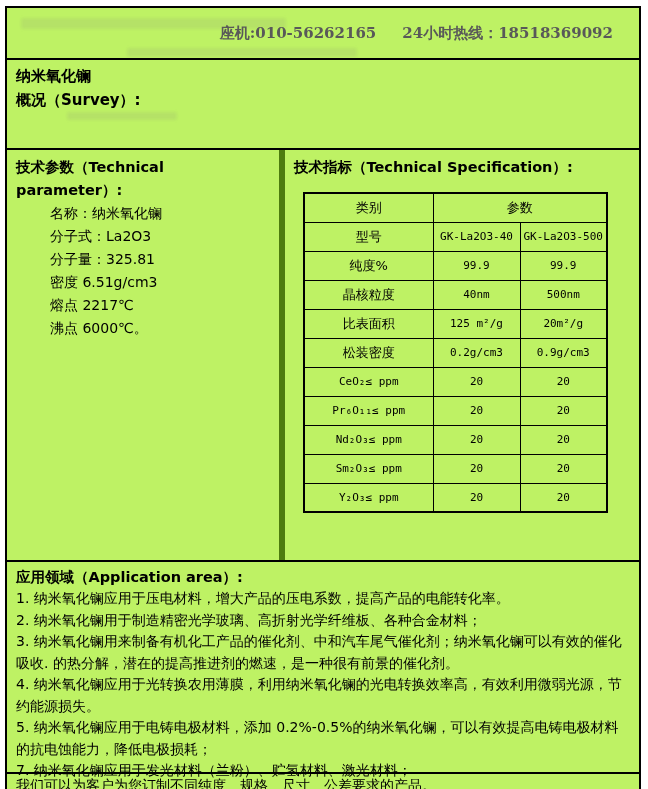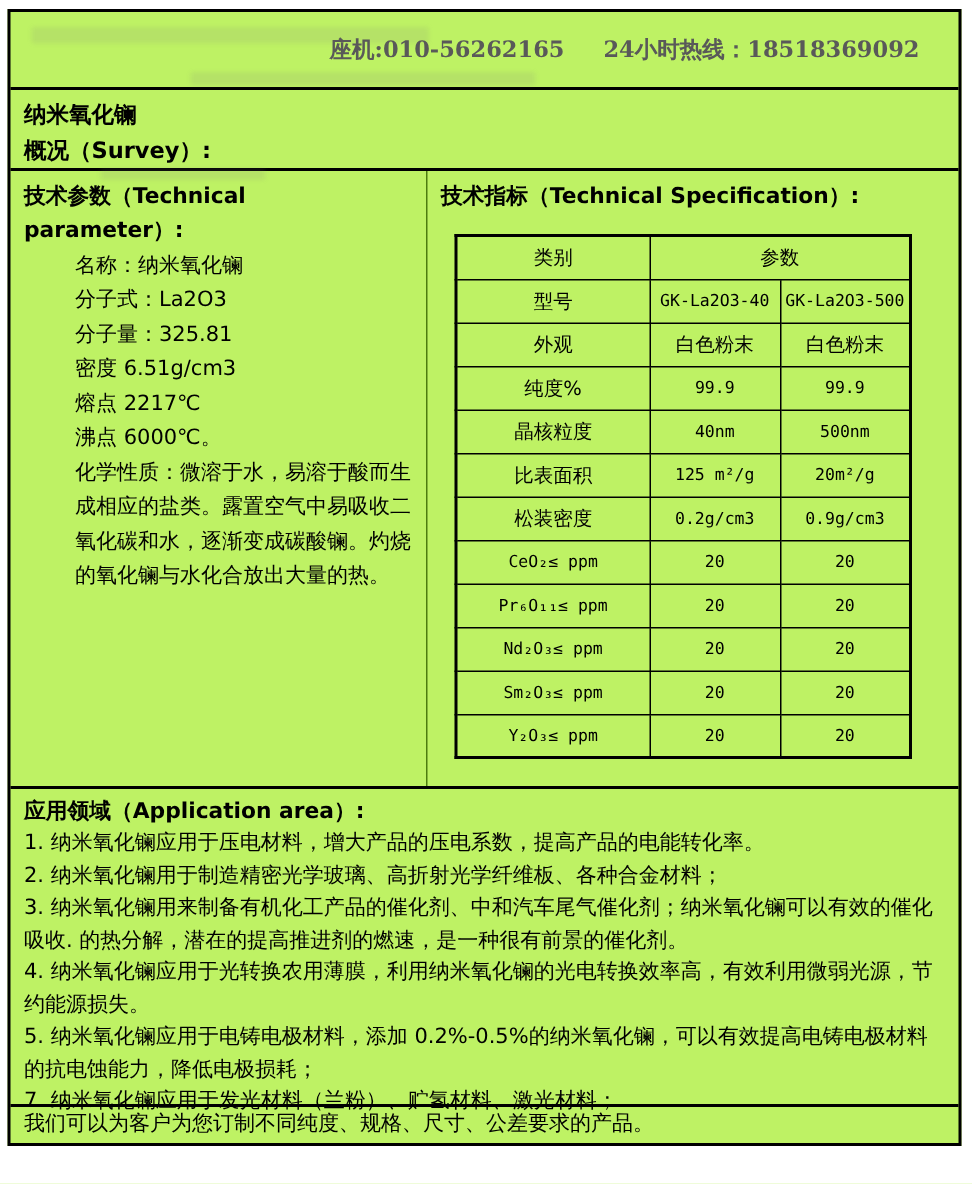--- a/index.html
+++ b/index.html
@@ -40,21 +40,21 @@
     position: absolute;
     background: rgba(120,120,120,0.13);
     filter: blur(1.5px);
     border-radius: 2px;
     pointer-events: none;
   }
 
   
   .title-sec {
     position: relative;
-    height: 54px;
+    height: 90px;
     border-bottom: 2px solid #000000;
     padding: 4px 8px 0 9px;
   }
   .product-title {
     font-size: 15px;
     font-weight: bold;
     line-height: 24px;
   }
   .survey-label {
     font-size: 15px;
@@ -63,21 +63,21 @@
   }
 
   
   .columns {
     display: flex;
     height: 412px;
     border-bottom: 2px solid #000000;
   }
   .left-col {
     width: 278px;
-    border-right: 1px solid #4d7c0f;
+    border-right: 6px solid #4d7c0f;
     padding: 6px 10px 0 9px;
     font-size: 14px;
     line-height: 23px;
   }
   .sec-heading {
     font-size: 14.5px;
     font-weight: bold;
     line-height: 23px;
   }
   .param-line { line-height: 23px; margin-left: 34px; }
@@ -158,40 +158,34 @@
   <div class="columns">
 
     <div class="left-col">
       <div class="sec-heading">技术参数（Technical parameter）:</div>
       <div class="param-line">名称：纳米氧化镧</div>
       <div class="param-line">分子式：La2O3</div>
       <div class="param-line">分子量：325.81</div>
       <div class="param-line">密度 6.51g/cm3</div>
       <div class="param-line">熔点 2217℃</div>
       <div class="param-line">沸点 6000℃。</div>
-      <div class="param-line">化学性质：微溶于水，易溶于酸而生成相应的盐类。露置空气中易吸收二氧化碳和水，逐渐变成碳酸镧。灼烧的氧化镧与水化合放出大量的热。</div>
     </div>
 
     <div class="right-col">
       <div class="sec-heading">技术指标（Technical Specification）:</div>
       <table class="spec">
         <tbody>
           <tr>
             <td class="c1">类别</td>
             <td colspan="2">参数</td>
           </tr>
           <tr>
             <td class="c1">型号</td>
             <td class="c2 mono">GK-La2O3-40</td>
             <td class="c3 mono">GK-La2O3-500</td>
-          </tr>
-          <tr>
-            <td class="c1">外观</td>
-            <td class="c2">白色粉末</td>
-            <td class="c3">白色粉末</td>
           </tr>
           <tr>
             <td class="c1">纯度%</td>
             <td class="c2 mono">99.9</td>
             <td class="c3 mono">99.9</td>
           </tr>
           <tr>
             <td class="c1">晶核粒度</td>
             <td class="c2 mono">40nm</td>
             <td class="c3 mono">500nm</td>

